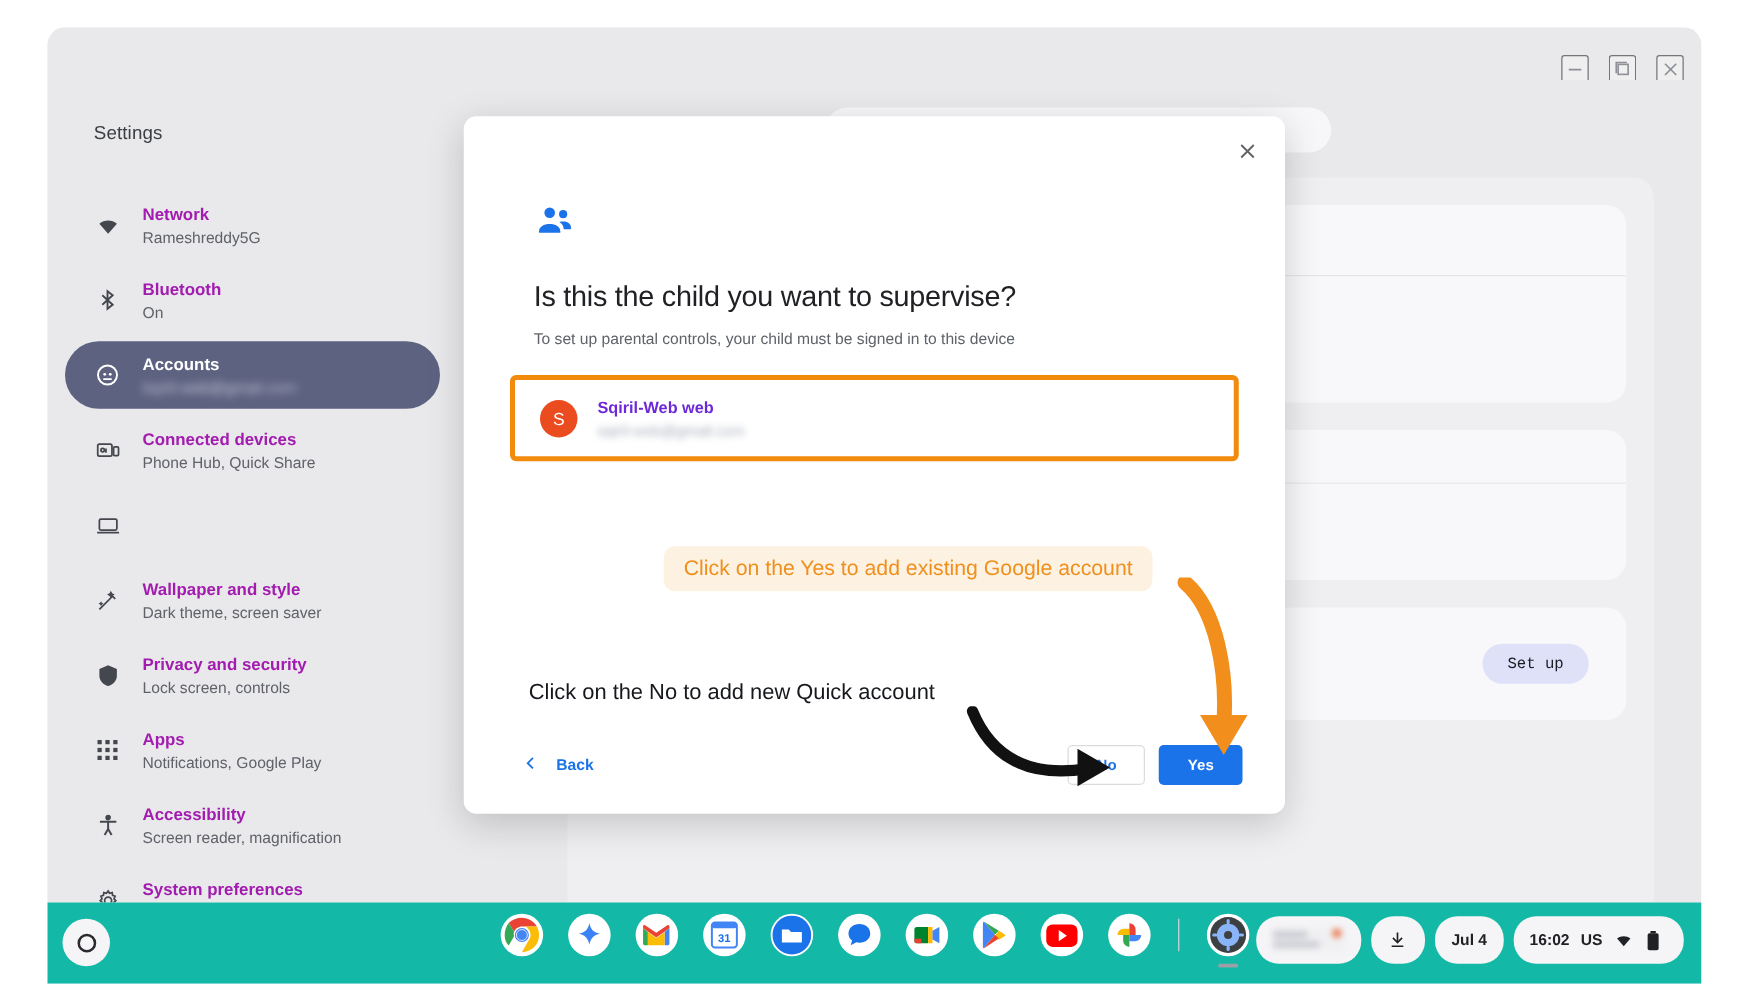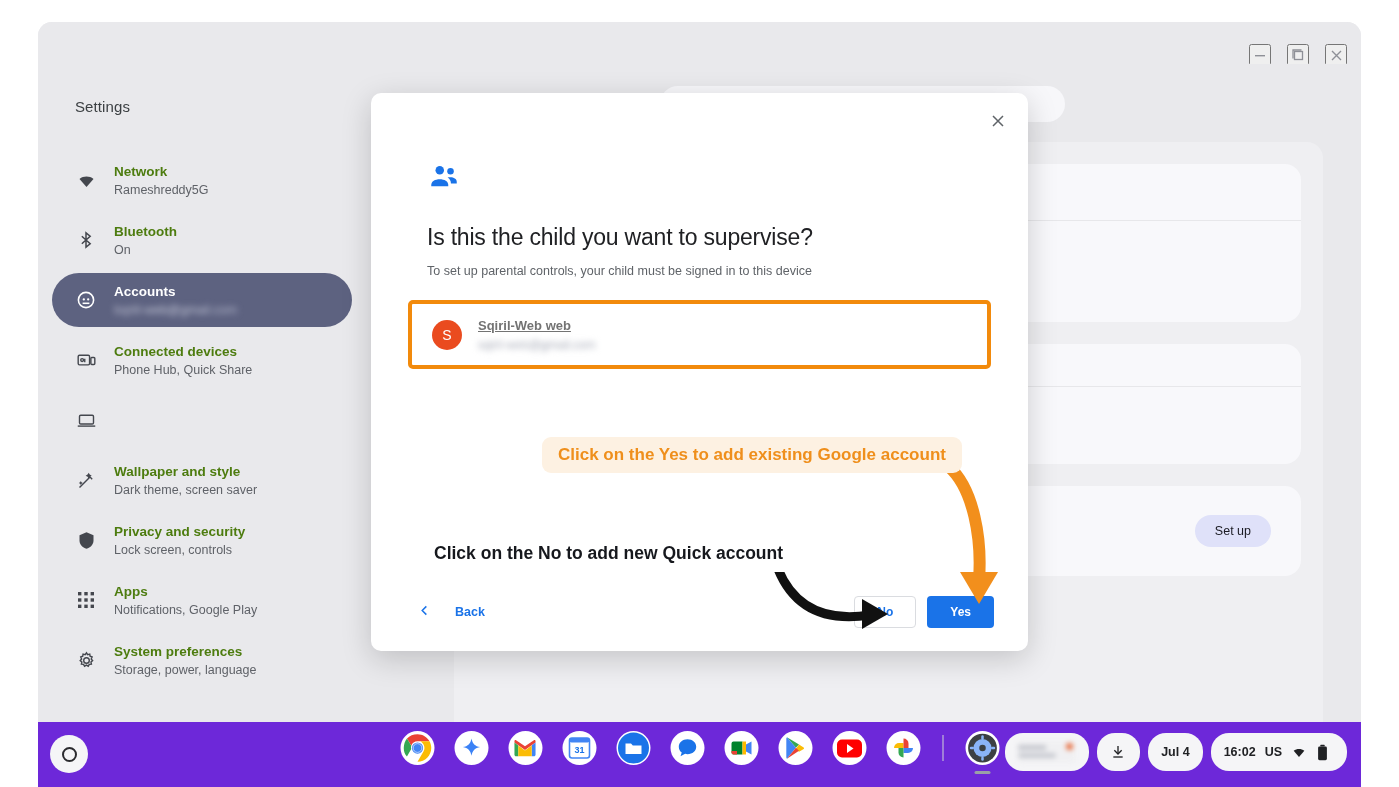--- a/index.html
+++ b/index.html
@@ -57,21 +57,21 @@
     cursor: pointer;
   }
   .nav-item.selected { background: #5d6280; }
   .nav-icon {
     width: 24px; height: 24px; flex: 0 0 24px;
     display: flex; align-items: center; justify-content: center;
     color: #44474e; margin-right: 16px;
   }
   .nav-item.selected .nav-icon { color: #ffffff; }
   .nav-text { display: flex; flex-direction: column; justify-content: center; }
-  .nav-label { font-size: 13.5px; font-weight: bold; color: #4d7c0f; line-height: 17px; }
+  .nav-label { font-size: 13.5px; font-weight: bold; color: #a21caf; line-height: 17px; }
   .nav-sub { font-size: 12.5px; color: #5f6268; line-height: 16px; margin-top: 2px; }
   .nav-item.selected .nav-label { color: #ffffff; }
   .nav-item.selected .nav-sub { color: #e3e4ee; }
   .blurred {
     filter: blur(3.2px);
     color: #c9cbd4;
     background: linear-gradient(90deg,#cfd1da 0%,#d9dbe2 40%,#c9ccd6 70%,#d6d8e0 100%);
     -webkit-background-clip: text; background-clip: text;
     display: inline-block; border-radius: 3px;
   }
@@ -108,21 +108,21 @@
     font-size: 12.5px; color: #3c4043; line-height: 18px;
     padding: 22px 24px 16px 24px; white-space: nowrap;
   }
   .card-div { height: 1px; background: #e7e7ea; margin: 0 0 0 0; }
   .card-a { height: 158px; }
   .card-b { height: 120px; }
   .card-c { height: 90px; display: flex; align-items: center; justify-content: flex-end; padding-right: 30px; }
   .setup-btn {
     background: #dfe1f9; color: #1b1b23;
     font-size: 12.5px; border: none; border-radius: 16px;
-    padding: 9px 20px; cursor: pointer;
+    padding: 9px 20px; cursor: pointer; font-family: Liberation Mono, monospace;
   }
   .dialog {
     position: absolute;
     left: 371px; top: 93px;
     width: 657px; height: 558px;
     background: #ffffff;
     border-radius: 10px;
     box-shadow: 0 8px 30px rgba(0,0,0,.18);
   }
   .dialog-close {
@@ -147,72 +147,72 @@
     border-radius: 5px;
     display: flex; align-items: center; padding-left: 20px;
     z-index: 6;
   }
   .avatar {
     width: 30px; height: 30px; border-radius: 50%;
     background: #ea4b1f; color: #ffffff;
     display: flex; align-items: center; justify-content: center;
     font-size: 14px; margin-right: 16px; flex: 0 0 30px;
   }
-  .acct-name { font-size: 13px; font-weight: bold; color: #737373; line-height: 18px; text-decoration: underline; }
+  .acct-name { font-size: 13px; font-weight: bold; color: #6d28d9; line-height: 18px; }
   .acct-mail {
     font-size: 12px; margin-top: 3px; filter: blur(3px);
     color: #b7bac4; background: linear-gradient(90deg,#b9bcc6 0%,#d2d5dd 35%,#b2b6c2 60%,#cfd2da 100%);
     -webkit-background-clip: text; background-clip: text;
   }
 
   
   .dlg-footer {
     position: absolute; left: 0; right: 0; bottom: 0; height: 78px;
     display: flex; align-items: center; padding: 0 34px;
   }
   .back-btn {
-    display: flex; align-items: center; gap: 25px;
+    display: flex; align-items: center; gap: 15px;
     background: transparent; border: none; cursor: pointer;
     color: #1a73e8; font-size: 12.5px; font-weight: bold;
     padding: 8px 14px; border-radius: 4px;
   }
   .footer-right { margin-left: auto; display: flex; align-items: center; gap: 11px; }
   .btn-no {
     background: #ffffff; color: #1a73e8; font-size: 12px; font-weight: bold;
     border: 1px solid #dadce0; border-radius: 4px;
     padding: 8px 22px; cursor: pointer;
   }
   .btn-yes {
     background: #1a73e8; color: #ffffff; font-size: 12px; font-weight: bold;
     border: none; border-radius: 4px;
     padding: 9px 23px; cursor: pointer;
   }
 
   
   .callout {
     position: absolute; z-index: 20;
-    border-radius: 9px; font-weight: bold; white-space: nowrap; margin-left: 11px;
+    border-radius: 9px; font-weight: normal; white-space: nowrap;
   }
   .callout-yes {
     left: 531px; top: 437px;
     background: #fdf1e2; color: #ef8f1c;
     font-size: 17px; padding: 8px 16px;
   }
   .callout-no {
     left: 407px; top: 535px;
     background: #ffffff; color: #16181d;
     font-size: 17.5px; padding: 8px 16px;
   }
   .arrow-svg { position: absolute; z-index: 19; pointer-events: none; }
 
   
   .shelf {
     position: absolute; left: 38px; bottom: 0;
     width: 1323px; height: 65px;
-    background: #6d28d9;
+    background: #14b8a6;
   }
   .launcher {
     position: absolute; left: 12px; top: 13px;
     width: 38px; height: 38px; border-radius: 50%;
     background: #f5f5f7;
     display: flex; align-items: center; justify-content: center;
     cursor: pointer;
   }
   .launcher-ring {
     width: 15px; height: 15px; border-radius: 50%;
@@ -401,20 +401,35 @@
                 <rect x="7.3" y="13.6" width="3.4" height="3.4"></rect>
                 <rect x="13.6" y="13.6" width="3.4" height="3.4"></rect>
             </svg>
           </span>
           <span class="nav-text">
             <span class="nav-label">Apps</span>
             <span class="nav-sub">Notifications, Google Play</span>
           </span>
         </div>
 
+        <div class="nav-item">
+          <span class="nav-icon">
+            <svg width="21" height="21" viewBox="0 0 24 24" fill="none" stroke="currentColor" stroke-width="1.8">
+              <circle cx="12" cy="4.6" r="1.7" fill="currentColor"></circle>
+              <path d="M4.5 8.5 h15"></path>
+                <path d="M12 8.5 V15"></path>
+                <path d="M12 15 l-3.2 5.5"></path>
+                <path d="M12 15 l3.2 5.5"></path>
+            </svg>
+          </span>
+          <span class="nav-text">
+            <span class="nav-label">Accessibility</span>
+            <span class="nav-sub">Screen reader, magnification</span>
+          </span>
+        </div>
 
         <div class="nav-item">
           <span class="nav-icon">
             <svg width="21" height="21" viewBox="0 0 24 24" fill="none" stroke="currentColor" stroke-width="1.6">
               <circle cx="12" cy="12" r="3.2"></circle>
               <path d="M12 3.2 l1.3 2.1 2.4-.6 .4 2.4 2.3 .9 -1 2.3 1.6 1.8 -1.9 1.6 .5 2.4 -2.4 .3 -1.2 2.1 -2.1-1.2 -2.1 1.2 -1.2-2.1 -2.4-.3 .5-2.4 -1.9-1.6 1.6-1.8 -1-2.3 2.3-.9 .4-2.4 2.4 .6z"></path>
             </svg>
           </span>
           <span class="nav-text">
             <span class="nav-label">System preferences</span>

